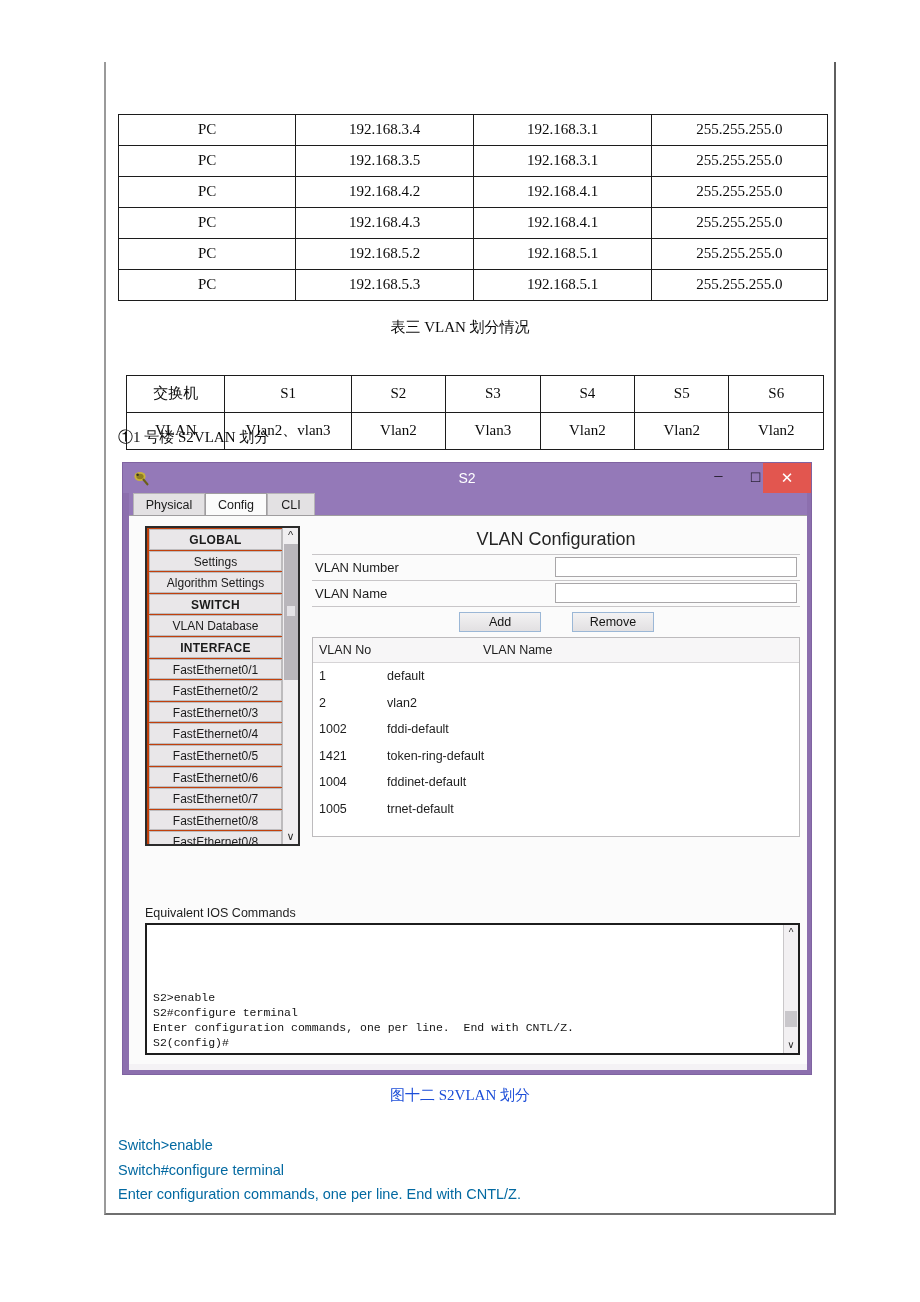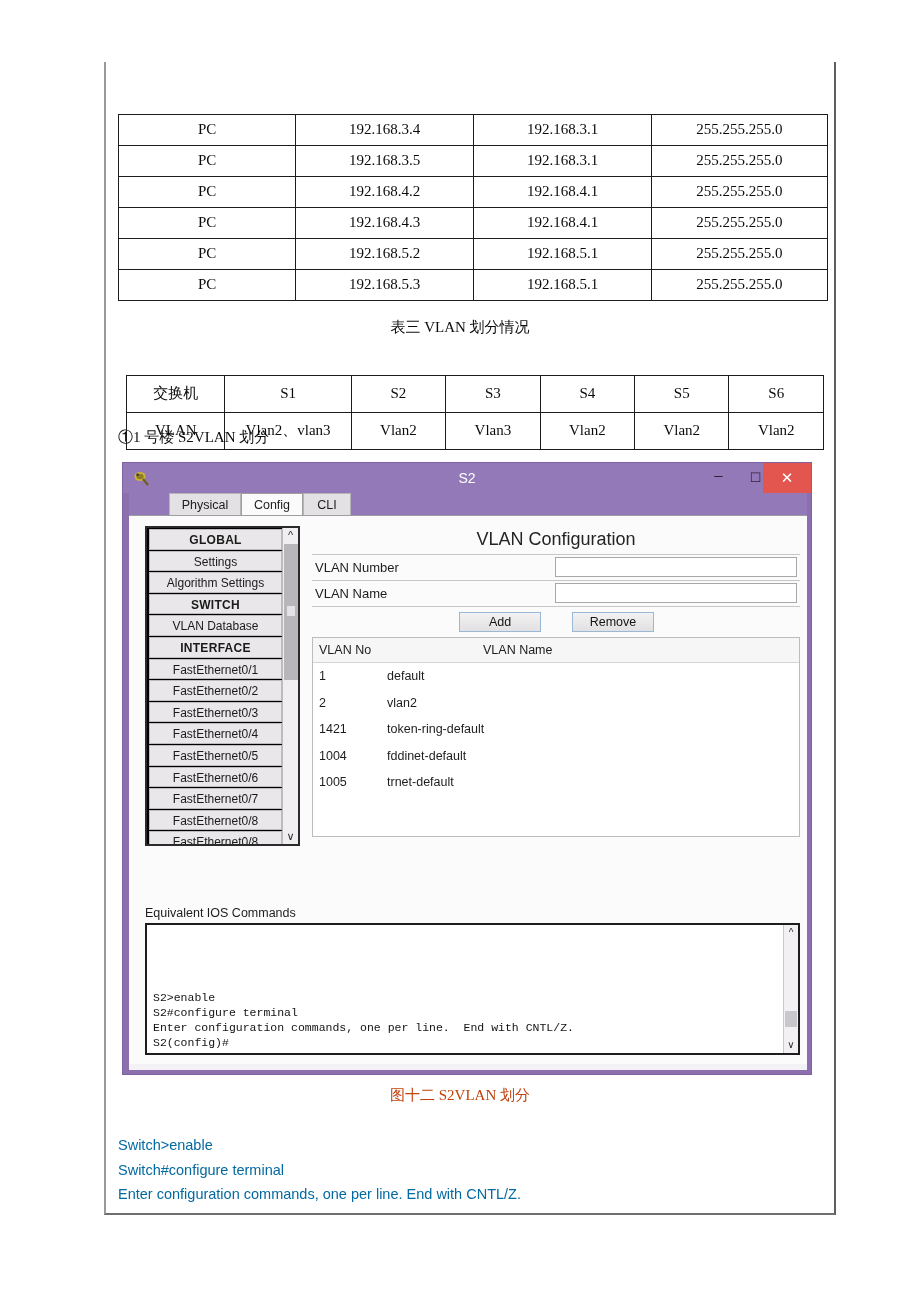--- a/index.html
+++ b/index.html
@@ -107,36 +107,35 @@
   
   .tabstrip{
     position:absolute;left:0;top:0;width:678px;height:22px;
     background:#9479b8;
   }
   .tab{
     position:absolute;top:0;height:36px;line-height:22px;
     font-size:12.5px;color:#1c1c1c;text-align:center;
     background:#e3e1e3;border:1px solid #b6b4b6;border-bottom:none;
     box-sizing:border-box;
-    margin-left:36px;
   }
   .tab.active{background:#fbfbfb;border-color:#9f9d9f;font-weight:400;}
   #tab-physical{left:4px;width:72px;}
   #tab-config{left:76px;width:62px;}
   #tab-cli{left:138px;width:48px;}
 
   .panel-area{
     position:absolute;left:0;top:22px;width:678px;height:548px;
     background:#fbfbfb;border-top:1px solid #9f9d9f;
   }
 
   
   .tree{
     position:absolute;left:16px;top:10px;width:155px;height:320px;
-    border:2px solid #2b2b2b;background:#000000;box-sizing:border-box;
+    border:2px solid #2b2b2b;background:#c2410c;box-sizing:border-box;
     overflow:hidden;
   }
   .tree-list{
     position:absolute;left:0;top:0;width:137px;height:100%;
   }
   .tree-item{
     height:20.6px;line-height:20.6px;
     margin:1px 2px;
     background:#e9e7e9;border:1px solid #bdbbbd;
     font-size:12px;color:#1a1a1a;text-align:center;
@@ -226,21 +225,21 @@
     background:#f2f0f2;border-left:1px solid #c9c7c9;box-sizing:border-box;
   }
   .ios-sb .a{width:100%;height:14px;line-height:14px;text-align:center;font-size:10px;color:#2b2b2b;}
   .ios-sb .a.t{position:absolute;top:1px;}
   .ios-sb .a.b{position:absolute;bottom:1px;}
   .ios-sb .th{position:absolute;left:1px;top:86px;width:12px;height:16px;background:#c9c7cb;}
 
   
   .fig-caption{
     position:absolute;left:0;top:1086px;width:920px;text-align:center;
-    font-size:15px;color:#c2410c;font-family:"Liberation Serif", serif;
+    font-size:15px;color:#1d4ed8;font-family:"Liberation Serif", serif;
   }
   .cli-block{
     position:absolute;left:118px;top:1133px;width:700px;
     font-family:Liberation Sans, sans-serif;
     font-size:14.5px;line-height:24.5px;color:#0369a1;
     white-space:pre;
   }
 </style>
 </head>
 <body>
@@ -402,20 +401,24 @@
               <div id="vlan-rows">
                   <div class="vlan-row">
                     <span class="v-no">1</span>
                     <span class="v-name">default</span>
                   </div>
                   <div class="vlan-row">
                     <span class="v-no">2</span>
                     <span class="v-name">vlan2</span>
                   </div>
                   <div class="vlan-row">
+                    <span class="v-no">1002</span>
+                    <span class="v-name">fddi-default</span>
+                  </div>
+                  <div class="vlan-row">
                     <span class="v-no">1421</span>
                     <span class="v-name">token-ring-default</span>
                   </div>
                   <div class="vlan-row">
                     <span class="v-no">1004</span>
                     <span class="v-name">fddinet-default</span>
                   </div>
                   <div class="vlan-row">
                     <span class="v-no">1005</span>
                     <span class="v-name">trnet-default</span>

